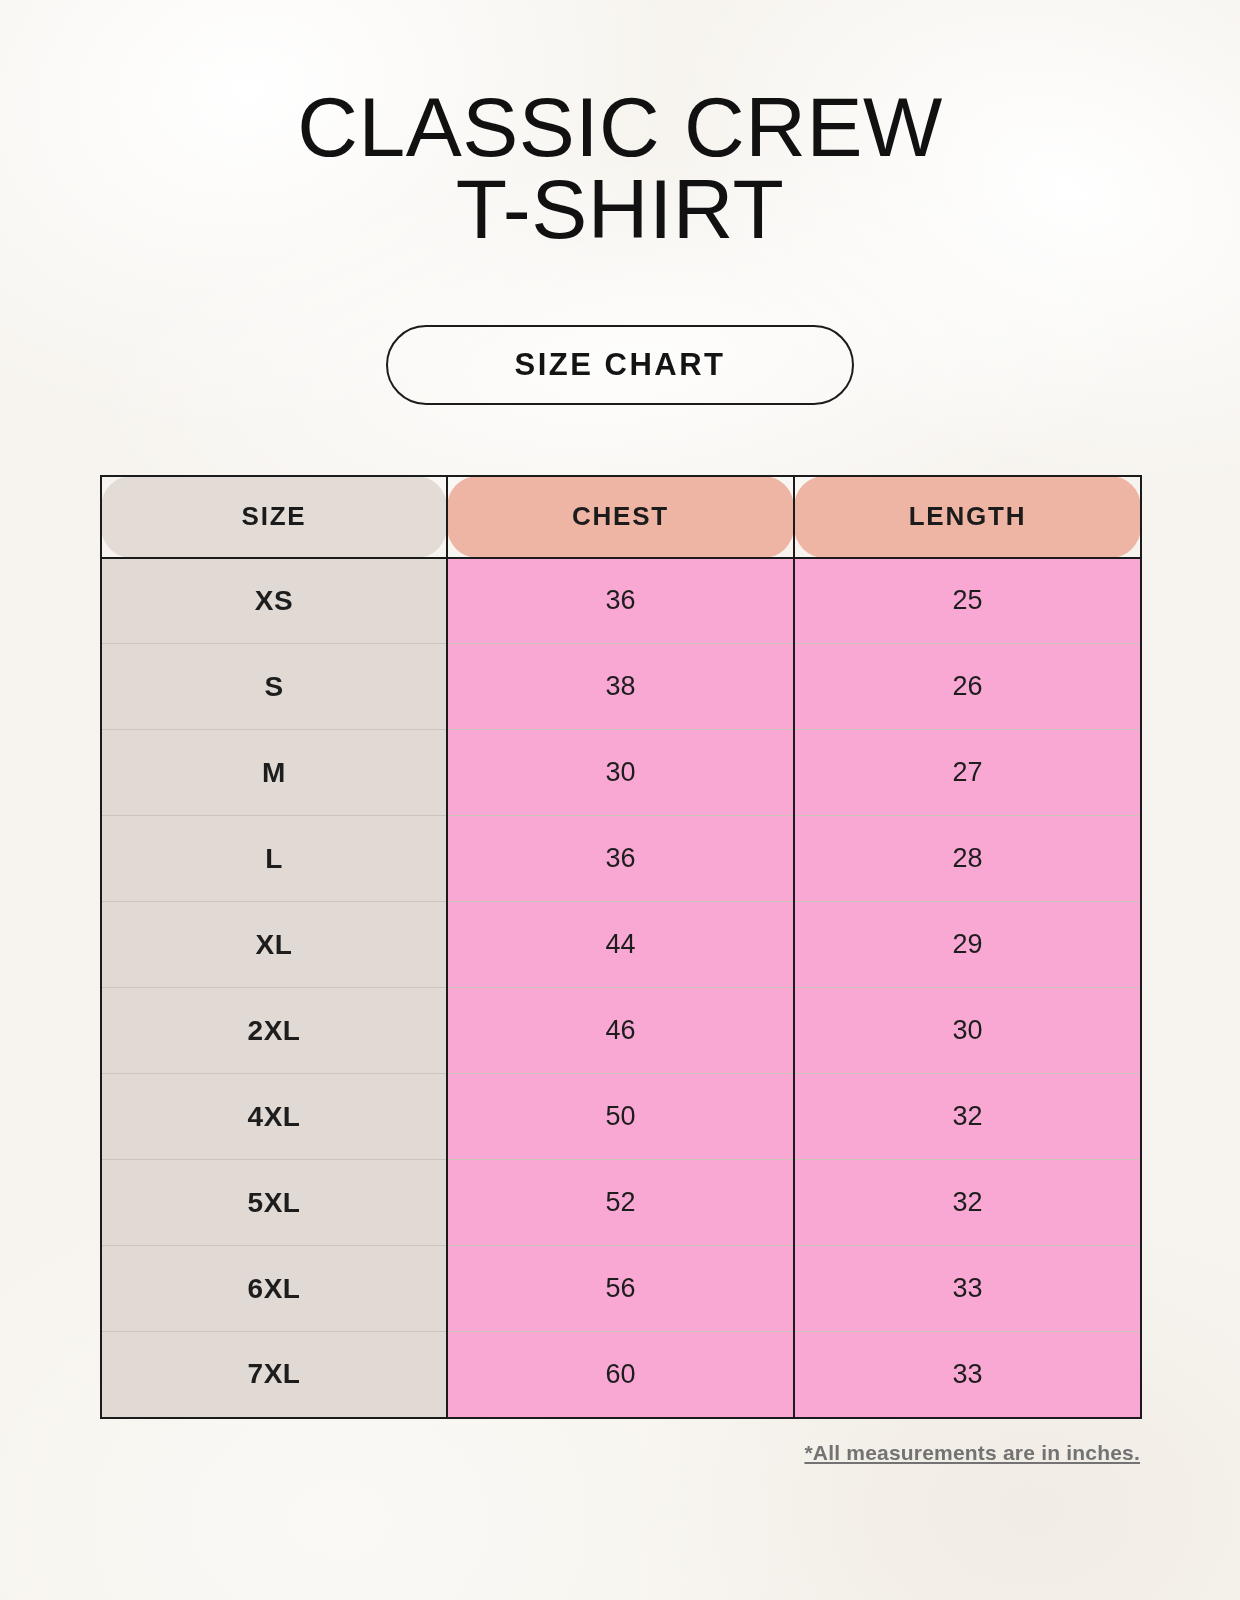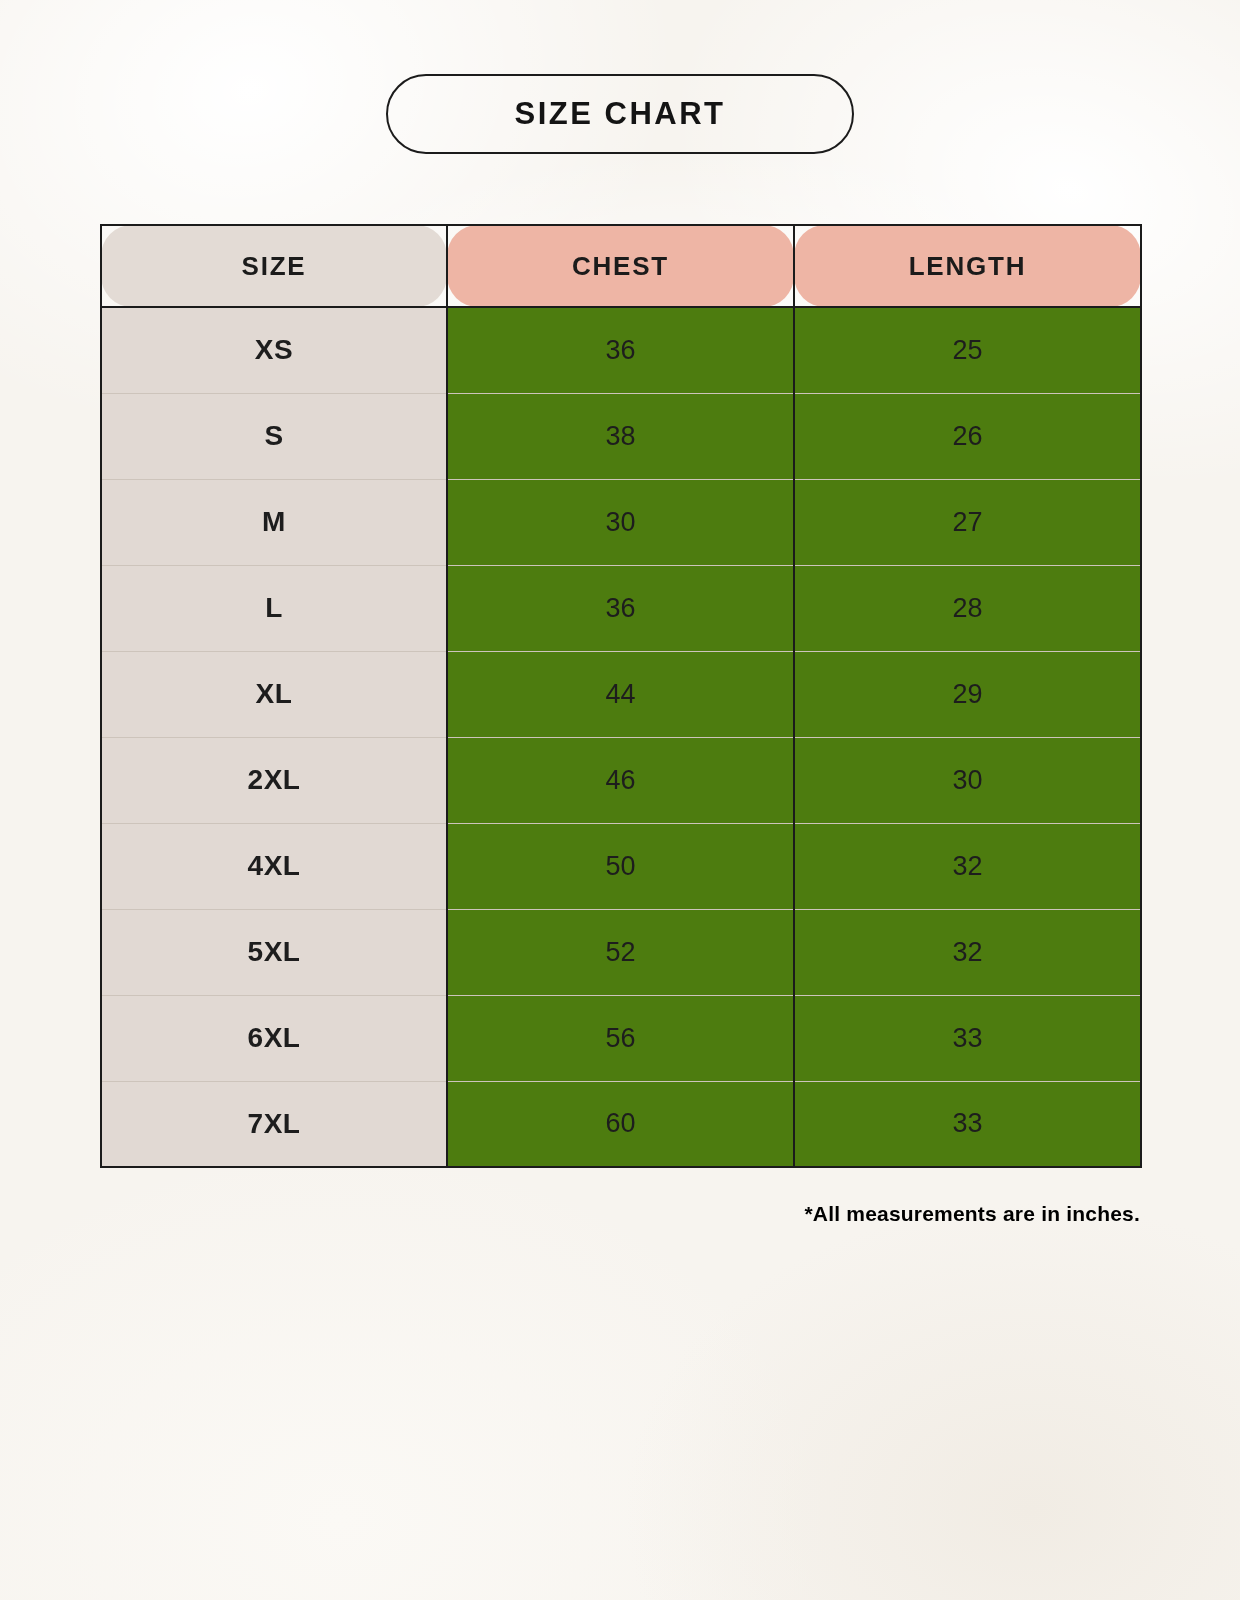--- a/index.html
+++ b/index.html
@@ -129,45 +129,50 @@
   tbody td:last-child { border-right: none; }
   tbody tr:last-child td { border-bottom: none; }
 
   td.cell-size {
     background: #e1d9d3;
     font-weight: 700;
     font-size: 28px;
     letter-spacing: 0.5px;
   }
   td.cell-val {
-    background: #4d7c0f;
+    background: #f9a8d4;
     font-weight: 400;
   }
 
   .footnote {
     width: 1040px;
     text-align: right;
-    margin-top: 34px;
+    margin-top: 22px;
     font-size: 21px;
     font-weight: 700;
-    color: #000000;
+    color: #737373;
     letter-spacing: 0.2px;
+    text-decoration: underline;
   }
 </style>
 </head>
 <body>
 
 <div class="bg-wash wash-1"></div>
 <div class="bg-wash wash-2"></div>
 <div class="bg-wash wash-5"></div>
 <div class="bg-wash wash-3"></div>
 <div class="bg-wash wash-4"></div>
 
 <div class="page">
 
+  <h1 class="title">
+    <span>CLASSIC CREW</span>
+    <span class="line2">T-SHIRT</span>
+  </h1>
 
   <div class="pill-wrap">
     <div class="pill">SIZE CHART</div>
   </div>
 
   <div class="table-wrap">
     <table>
       <colgroup>
         <col class="c-size">
         <col class="c-chest">

